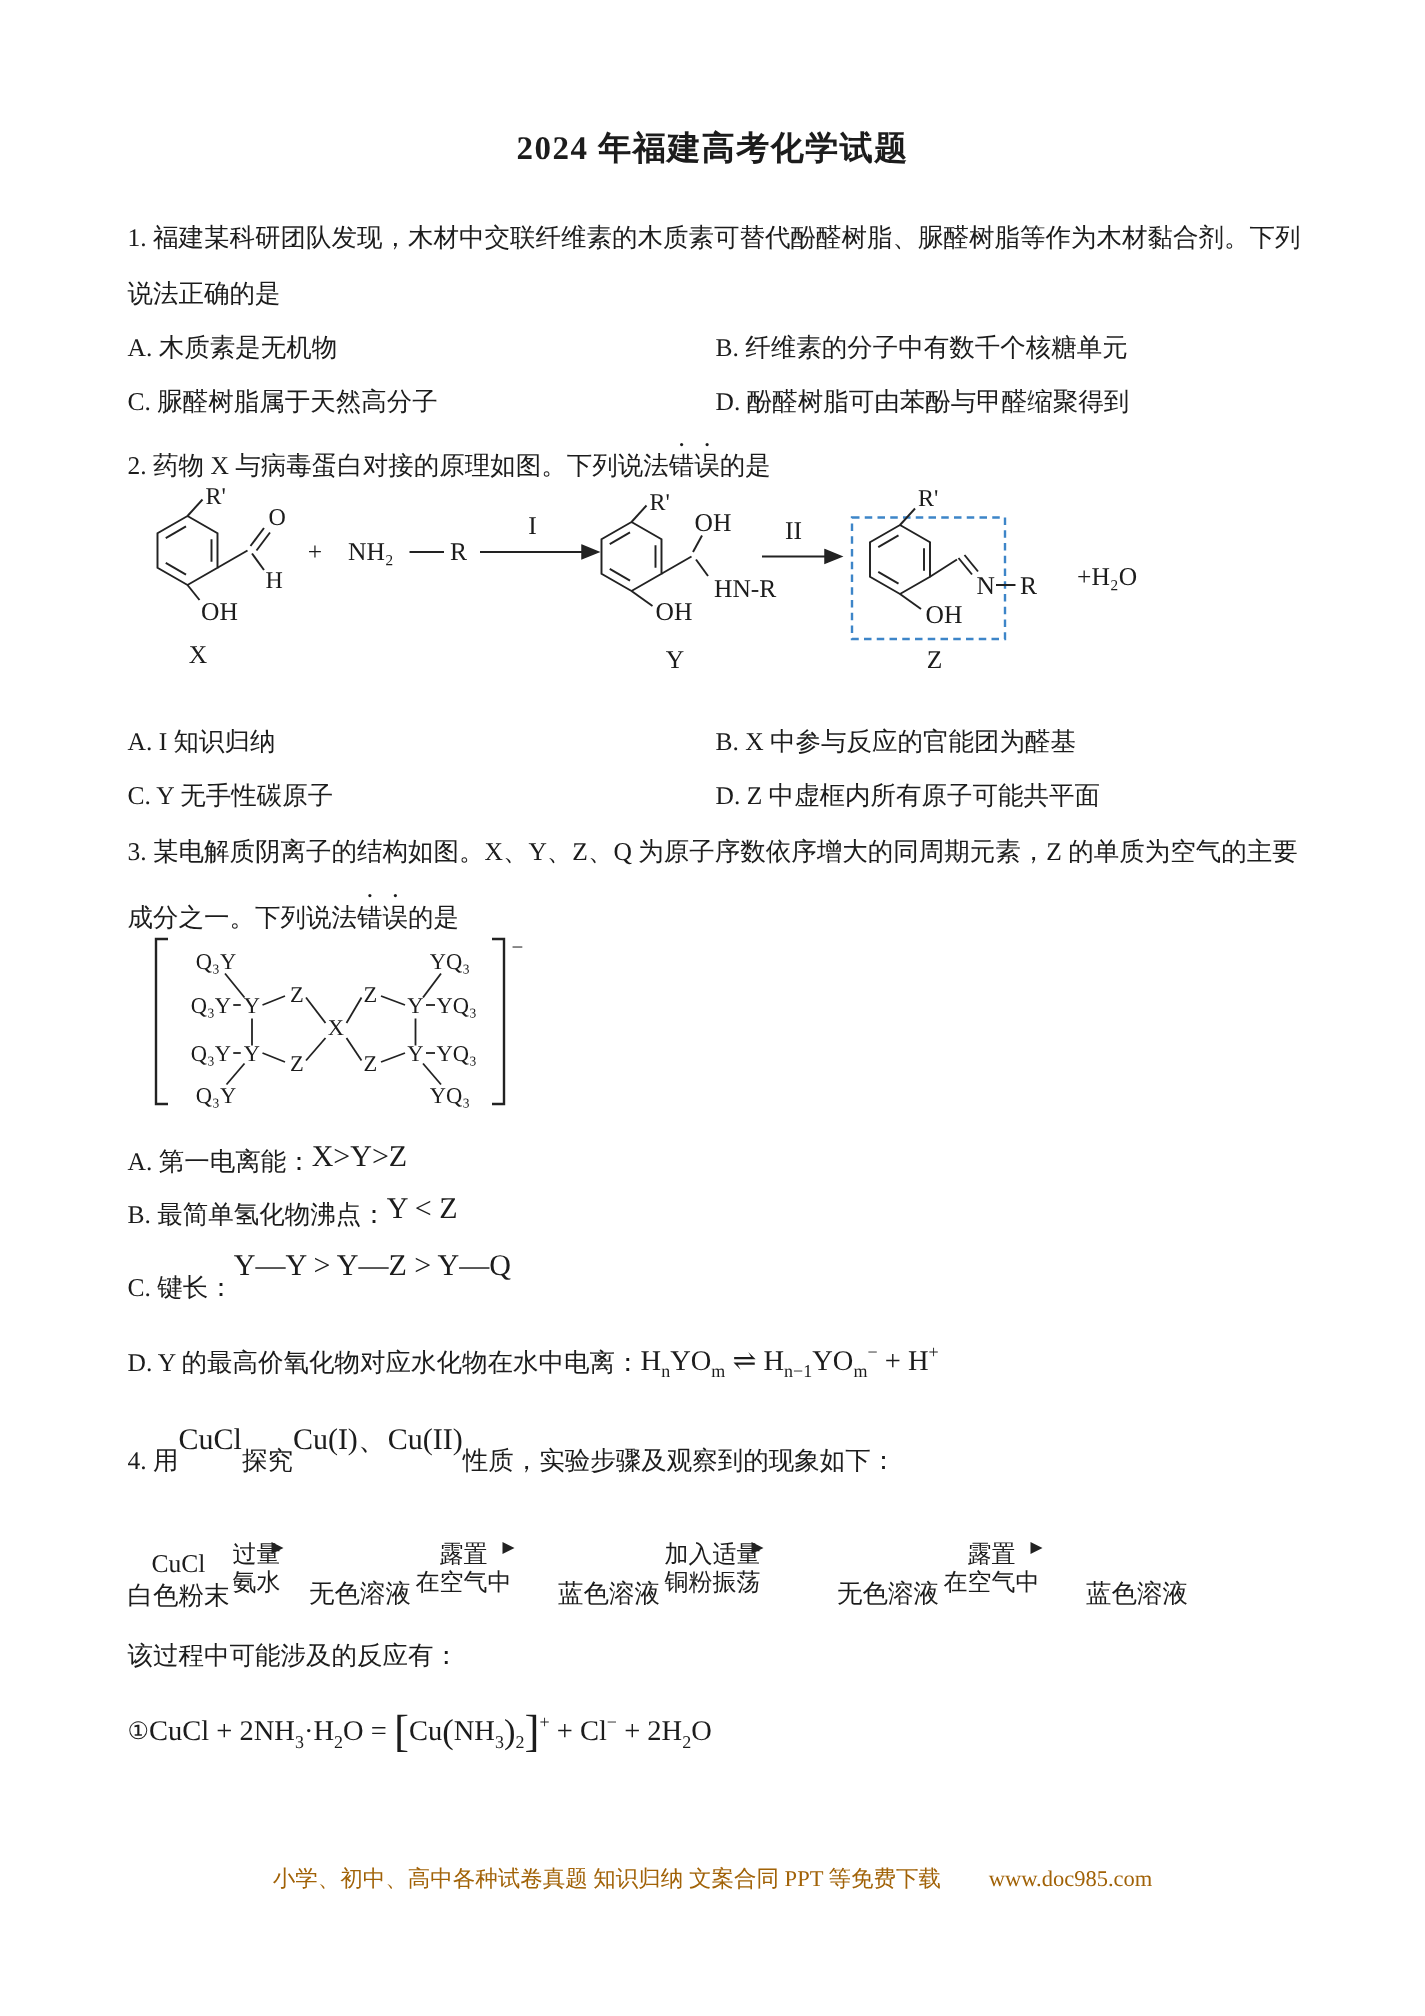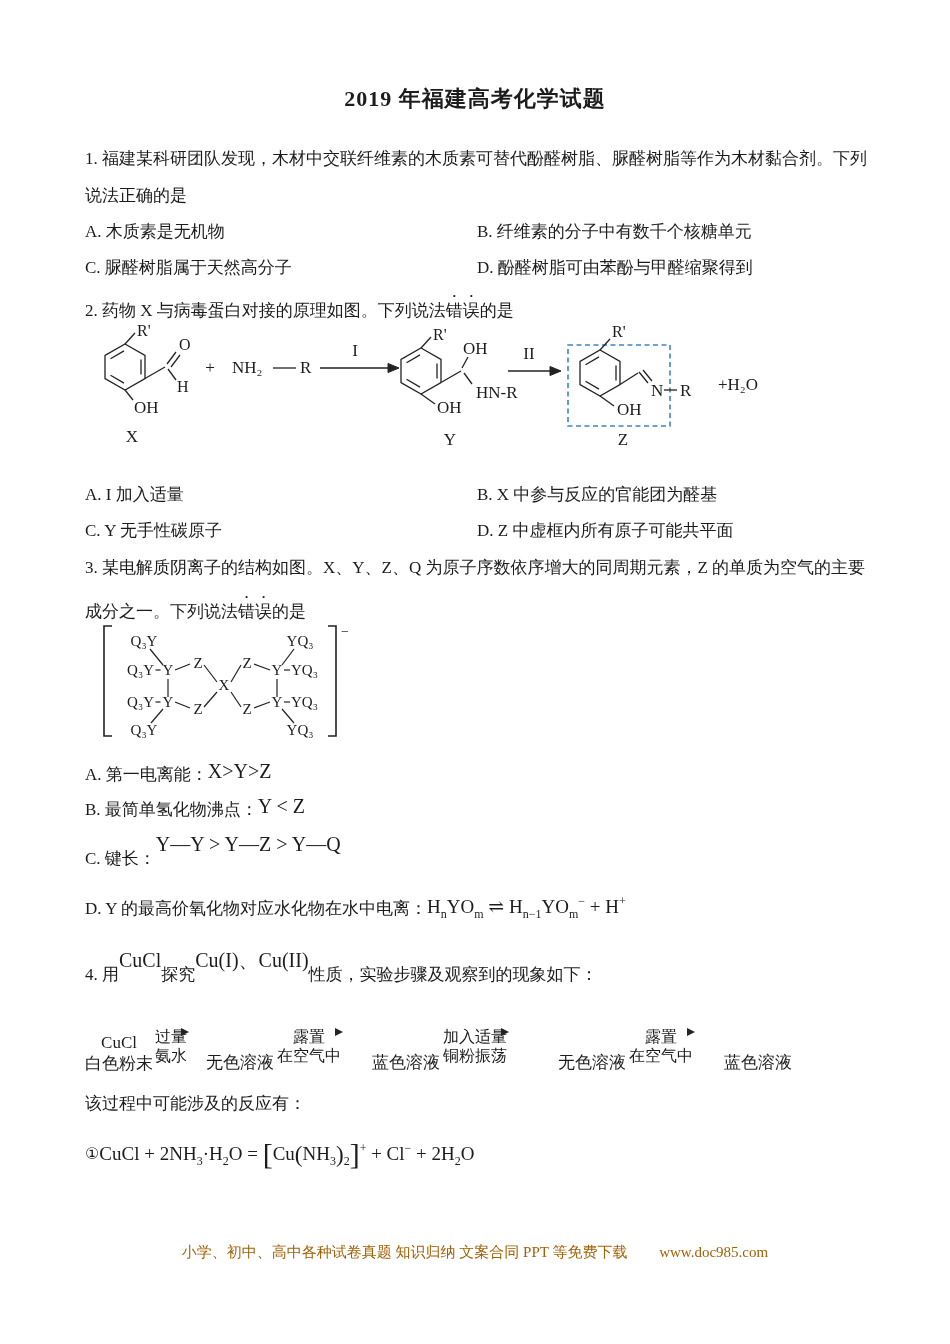--- a/index.html
+++ b/index.html
@@ -36,21 +36,21 @@
   .footer{top:1243px;left:0;width:100%;text-align:center;font-size:15px;color:#a16207;}
   .footer .url{display:inline-block;margin-left:28px;}
   svg text{font-family:"Liberation Serif","DejaVu Serif","DejaVu Sans",serif;fill:#1c1c1c;}
   svg line, svg polygon, svg path, svg polyline{stroke:#222;}
 </style>
 </head>
 <body>
 
 <div id="page">
 
-  <div class="abs title">2019 年福建高考化学试题</div>
+  <div class="abs title">2024 年福建高考化学试题</div>
 
   <div class="abs cn" style="left:85px;top:147px;">1. 福建某科研团队发现，木材中交联纤维素的木质素可替代酚醛树脂、脲醛树脂等作为木材黏合剂。下列</div>
   <div class="abs cn" style="left:85px;top:184px;">说法正确的是</div>
   <div class="abs cn" style="left:85px;top:220px;">A. 木质素是无机物</div>
   <div class="abs cn" style="left:477px;top:220px;">B. 纤维素的分子中有数千个核糖单元</div>
   <div class="abs cn" style="left:85px;top:256px;">C. 脲醛树脂属于天然高分子</div>
   <div class="abs cn" style="left:477px;top:256px;">D. 酚醛树脂可由苯酚与甲醛缩聚得到</div>
 
   <div class="abs cn" style="left:85px;top:291px;"><span>2. 药物 X 与病毒蛋白对接的原理如图。下列说法</span><span class="emph">错误</span><span>的是</span></div>
 
@@ -123,21 +123,21 @@
       <line x1="520" y1="76" x2="534" y2="86"></line>
     </g>
     <text x="532" y="17" font-size="16">R'</text>
     <text x="571" y="76" font-size="17">N</text>
     <text x="600" y="76" font-size="17">R</text>
     <text x="537" y="95" font-size="17">OH</text>
     <text x="543" y="125" font-size="17" text-anchor="middle">Z</text>
     <text x="638" y="70" font-size="17">+H₂O</text>
   </svg>
 
-  <div class="abs cn" style="left:85px;top:483px;">A. I 加入适量</div>
+  <div class="abs cn" style="left:85px;top:483px;">A. I 知识归纳</div>
   <div class="abs cn" style="left:477px;top:483px;">B. X 中参与反应的官能团为醛基</div>
   <div class="abs cn" style="left:85px;top:519px;">C. Y 无手性碳原子</div>
   <div class="abs cn" style="left:477px;top:519px;">D. Z 中虚框内所有原子可能共平面</div>
 
   <div class="abs cn" style="left:85px;top:556px;">3. 某电解质阴离子的结构如图。X、Y、Z、Q 为原子序数依序增大的同周期元素，Z 的单质为空气的主要</div>
   <div class="abs cn" style="left:85px;top:592px;"><span>成分之一。下列说法</span><span class="emph">错误</span><span>的是</span></div>
 
   <svg class="abs" style="left:88px;top:620px;" width="270" height="130" viewBox="0 0 270 130">
     <path d="M24,6 L16,6 L16,116 L24,116" fill="none" stroke-width="1.6"></path>
     <path d="M240,6 L248,6 L248,116 L240,116" fill="none" stroke-width="1.6"></path>

